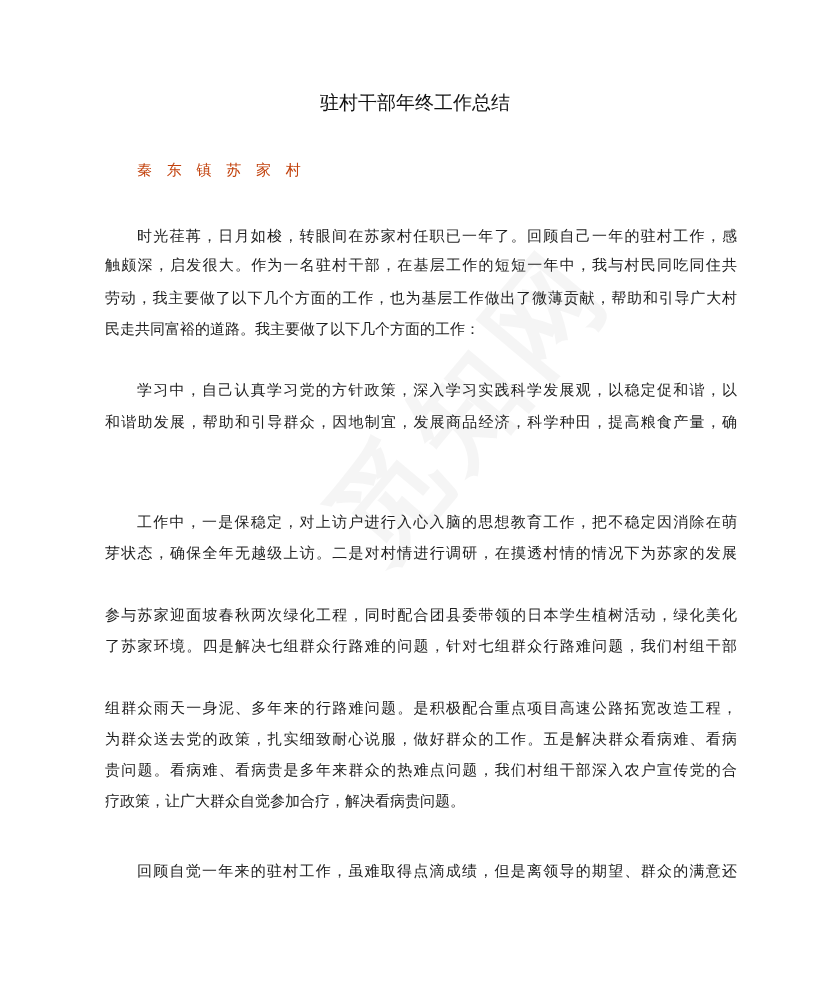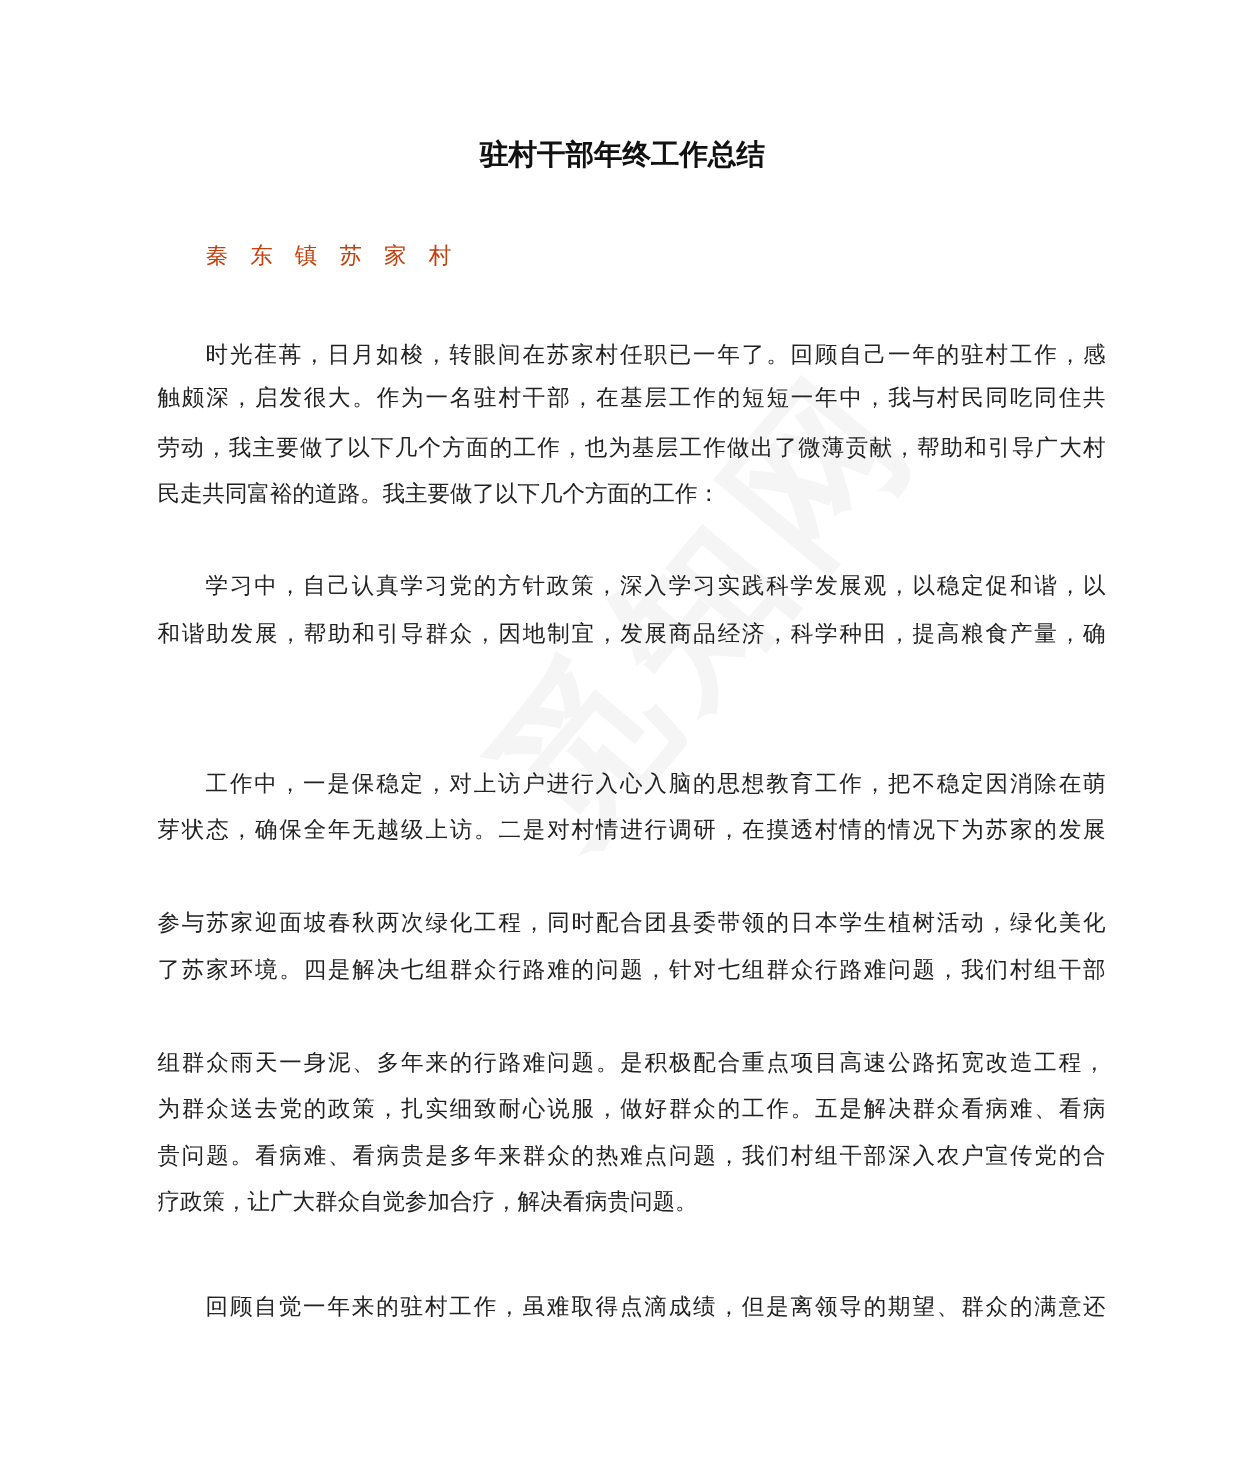--- a/index.html
+++ b/index.html
@@ -1,20 +1,20 @@
 <!DOCTYPE html>
 <html><head>
 <meta charset="utf-8">
 <style>
   html, body { margin: 0; padding: 0; background: #ffffff; }
   body { width: 830px; height: 986px; position: relative; overflow: hidden;
          font-family: "DejaVu Sans", "Liberation Sans", sans-serif; color: #1a1a1a; }
   .page { position: absolute; left: 0; top: 0; width: 830px; height: 986px; background: #fff; }
   .title { position: absolute; top: 90px; left: 0; width: 830px; text-align: center;
-           font-size: 19px; font-weight: bold; color: #111; letter-spacing: 0px; }
+           font-size: 19px; font-weight: normal; color: #111; letter-spacing: 0px; }
   .subtitle { position: absolute; top: 161px; left: 137px; font-size: 15px; letter-spacing: 5px; color: #c2410c; }
   .line { position: absolute; left: 105px; width: 632px; font-size: 15px; line-height: 20px;
           white-space: nowrap; color: #222; text-align: justify; text-align-last: justify; }
   .line.first { left: 137px; width: 600px; }
   .line.last { text-align-last: left; }
   .watermark { position: absolute; left: 290px; top: 330px; font-size: 110px; font-weight: bold;
                color: #000; opacity: 0.035; transform: rotate(-50deg); transform-origin: center;
                letter-spacing: 10px; pointer-events: none; white-space: nowrap; }
 </style>
 </head>

